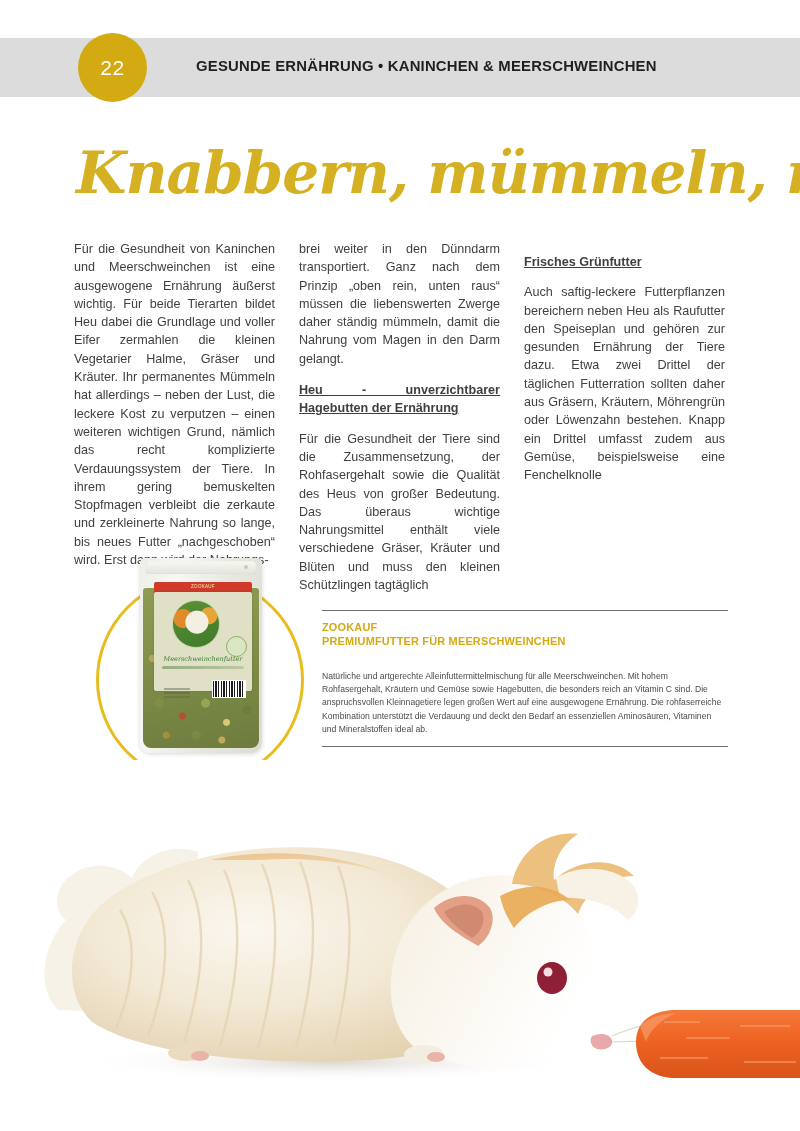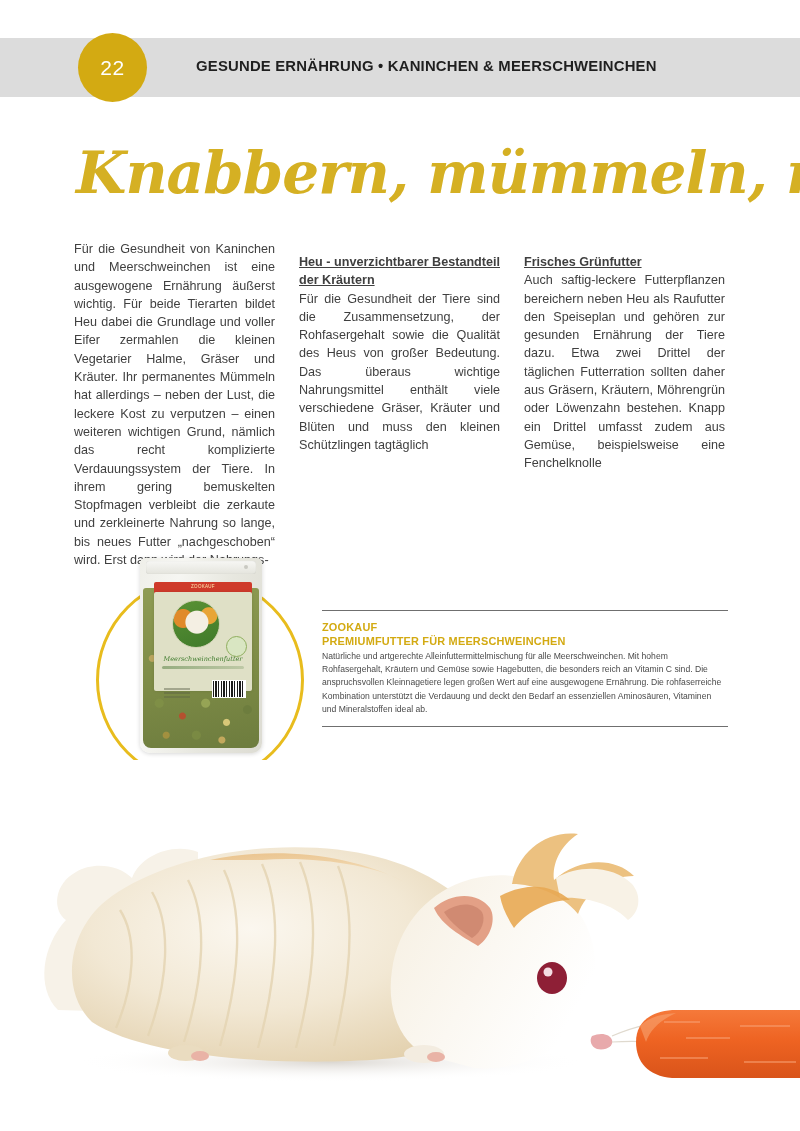--- a/index.html
+++ b/index.html
@@ -92,21 +92,21 @@
   }
   .col p {
     margin: 0;
     font-size: 12.6px;
     line-height: 18.3px;
     text-align: justify;
     text-justify: inter-word;
     color: #3f3f3f;
     hyphens: manual;
   }
-  .col p + p { margin-top: 0; }
+  .col p + p { margin-top: 12px; }
   .subhead {
     margin: 0;
     font-size: 12.4px;
     font-weight: bold;
     line-height: 17px;
     color: #d3aa12;
     text-decoration: underline;
   }
   .spacer-sm { height: 13px; }
 
@@ -308,21 +308,21 @@
   .prod-name {
     font-size: 11.5px;
     font-weight: bold;
     letter-spacing: 0.2px;
     color: #d3aa12;
     line-height: 14px;
     transform: scaleX(0.95);
     transform-origin: left center;
   }
   .prod-desc {
-    margin-top: 2px;
+    margin-top: 22px;
     font-size: 8.6px;
     line-height: 13.2px;
     color: #4a4a4a;
     width: 400px;
   }
   .prod-box .rule.bottom {
     margin-top: 10px;
   }
 
   
@@ -355,22 +355,23 @@
     </svg>
   </div>
 
   <div class="cols">
 
     <div class="col">
       <p>Für die Gesundheit von Kaninchen und Meerschweinchen ist eine ausgewogene Ernährung äußerst wichtig. Für beide Tierarten bildet Heu dabei die Grundlage und voller Eifer zermahlen die kleinen Vegetarier Halme, Gräser und Kräuter. Ihr permanentes Mümmeln hat allerdings – neben der Lust, die leckere Kost zu verputzen – einen weiteren wichtigen Grund, nämlich das recht komplizierte Verdauungssystem der Tiere. In ihrem gering bemuskelten Stopfmagen verbleibt die zerkaute und zerkleinerte Nahrung so lange, bis neues Futter „nachgeschoben“ wird. Erst dann wird der Nahrungs-</p>
     </div>
 
     <div class="col">
+      <p>brei weiter in den Dünndarm transportiert. Ganz nach dem Prinzip „oben rein, unten raus“ müssen die liebenswerten Zwerge daher ständig mümmeln, damit die Nahrung vom Magen in den Darm gelangt.</p>
       <div class="spacer-sm"></div>
-      <p class="subhead">Heu - unverzichtbarer Bestandteil der Kräutern</p>
+      <p class="subhead">Heu - unverzichtbarer Hagebutten der Ernährung</p>
       <p>Für die Gesundheit der Tiere sind die Zusammensetzung, der Rohfasergehalt sowie die Qualität des Heus von großer Bedeutung. Das überaus wichtige Nahrungsmittel enthält viele verschiedene Gräser, Kräuter und Blüten und muss den kleinen Schützlingen tagtäglich</p>
     </div>
 
     <div class="col">
       <div class="spacer-sm"></div>
       <p class="subhead">Frisches Grünfutter</p>
       <p>Auch saftig-leckere Futterpflanzen bereichern neben Heu als Raufutter den Speiseplan und gehören zur gesunden Ernährung der Tiere dazu. Etwa zwei Drittel der täglichen Futterration sollten daher aus Gräsern, Kräutern, Möhrengrün oder Löwenzahn bestehen. Knapp ein Drittel umfasst zudem aus Gemüse, beispielsweise eine Fenchelknolle</p>
     </div>
 
   </div>

